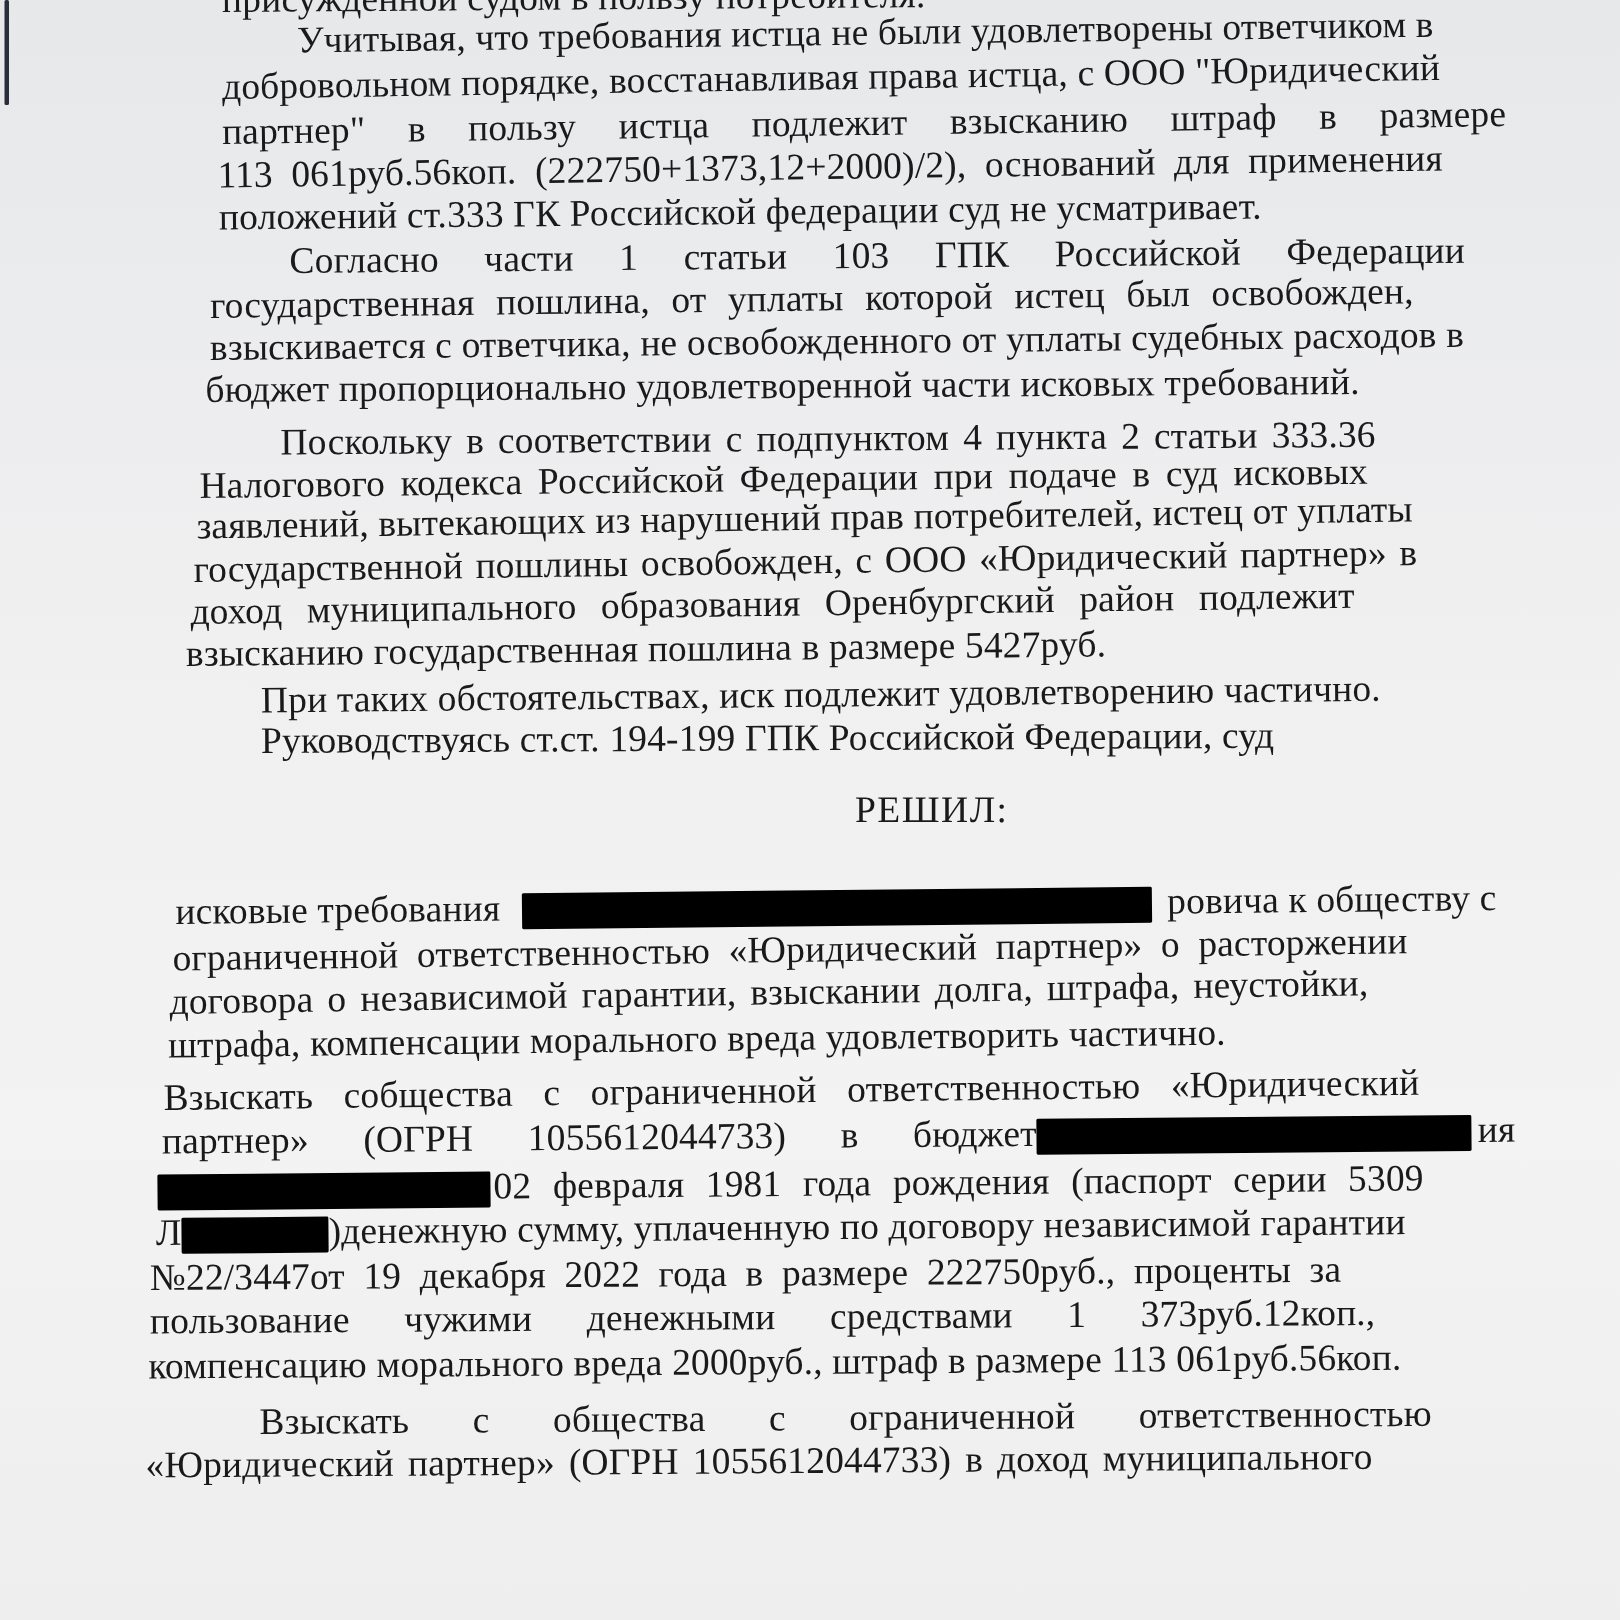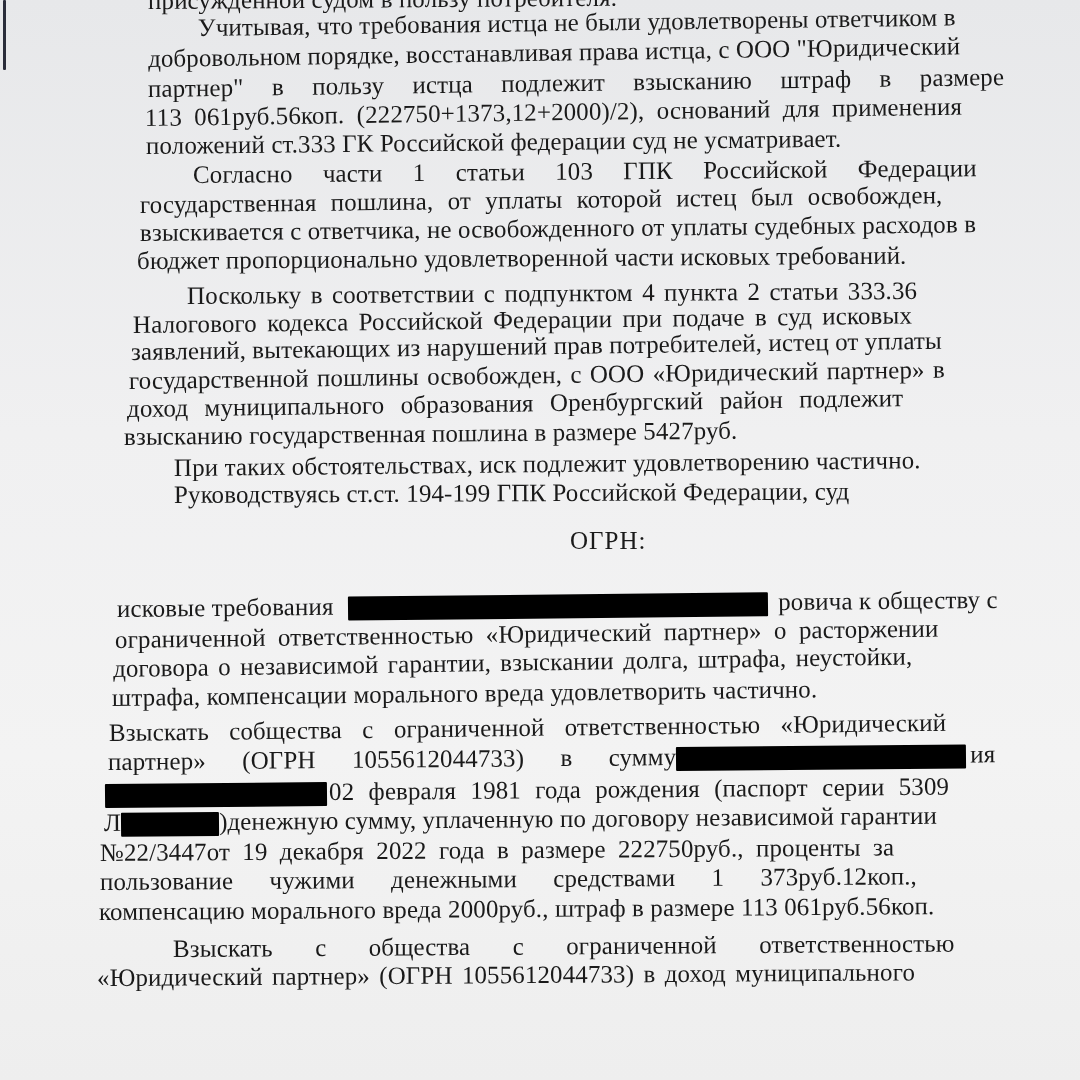--- a/index.html
+++ b/index.html
@@ -47,35 +47,35 @@
 
 <div class="line" style="left:187px; top:281px; word-spacing:3px; transform:rotate(-0.4deg);">Поскольку в соответствии с подпунктом 4 пункта 2 статьи 333.36</div>
 <div class="line" style="left:133px; top:310px; word-spacing:4px; transform:rotate(-0.7deg);">Налогового кодекса Российской Федерации при подаче в суд исковых</div>
 <div class="line" style="left:131px; top:337px; transform:rotate(-0.8deg);">заявлений, вытекающих из нарушений прав потребителей, истец от уплаты</div>
 <div class="line" style="left:129px; top:366px; word-spacing:2px; transform:rotate(-0.8deg);">государственной пошлины освобожден, с ООО «Юридический партнер» в</div>
 <div class="line" style="left:127px; top:394px; word-spacing:10px; transform:rotate(-0.8deg);">доход муниципального образования Оренбургский район подлежит</div>
 <div class="line" style="left:124px; top:422px; transform:rotate(-0.6deg);">взысканию государственная пошлина в размере 5427руб.</div>
 <div class="line" style="left:174px; top:453px; transform:rotate(-0.6deg);">При таких обстоятельствах, иск подлежит удовлетворению частично.</div>
 <div class="line" style="left:174px; top:480px; transform:rotate(-0.3deg);">Руководствуясь ст.ст. 194-199 ГПК Российской Федерации, суд</div>
 
-<div class="heading">ОГРН:</div>
+<div class="heading">РЕШИЛ:</div>
 
 <div class="line" style="left:117px; top:594px; transform:rotate(-0.6deg);">
   <span>исковые требования</span>
   <span class="redact" style="width:420px; margin:0 4px 0 8px;"></span>
   <span>ровича к обществу с</span>
 </div>
 <div class="line" style="left:115px; top:625px; word-spacing:6px; transform:rotate(-0.8deg);">ограниченной ответственностью «Юридический партнер» о расторжении</div>
 <div class="line" style="left:113px; top:654px; word-spacing:3px; transform:rotate(-0.9deg);">договора о независимой гарантии, взыскании долга, штрафа, неустойки,</div>
 <div class="line" style="left:112px; top:683px; transform:rotate(-0.7deg);">штрафа, компенсации морального вреда удовлетворить частично.</div>
 <div class="line" style="left:109px; top:718px; word-spacing:14px; transform:rotate(-0.7deg);">Взыскать собщества с ограниченной ответственностью «Юридический</div>
 
 <div class="line" style="left:108px; top:747px; transform:rotate(-0.5deg);">
   <span style="word-spacing:30px;">партнер» (ОГРН 1055612044733) в</span>
-  <span style="margin-left:30px;">сумму</span><span class="redact" style="width:290px; margin-right:4px;"></span><span>ия</span>
+  <span style="margin-left:30px;">бюджет</span><span class="redact" style="width:290px; margin-right:4px;"></span><span>ия</span>
 </div>
 <div class="line" style="left:105px; top:779px; transform:rotate(-0.5deg);">
   <span class="redact" style="width:222px; margin-right:2px;"></span><span style="word-spacing:8px;">02 февраля 1981 года рождения (паспорт серии 5309</span>
 </div>
 <div class="line" style="left:104px; top:808px; transform:rotate(-0.5deg);">
   <span>Л</span><span class="redact" style="width:98px;"></span><span>)денежную сумму, уплаченную по договору независимой гарантии</span>
 </div>
 <div class="line" style="left:100px; top:838px; word-spacing:6px; transform:rotate(-0.4deg);">№22/3447от 19 декабря 2022 года в размере 222750руб., проценты за</div>
 <div class="line" style="left:100px; top:867px; word-spacing:30px; transform:rotate(-0.4deg);">пользование чужими денежными средствами 1 373руб.12коп.,</div>
 <div class="line" style="left:99px; top:897px; transform:rotate(-0.4deg);">компенсацию морального вреда 2000руб., штраф в размере 113 061руб.56коп.</div>

